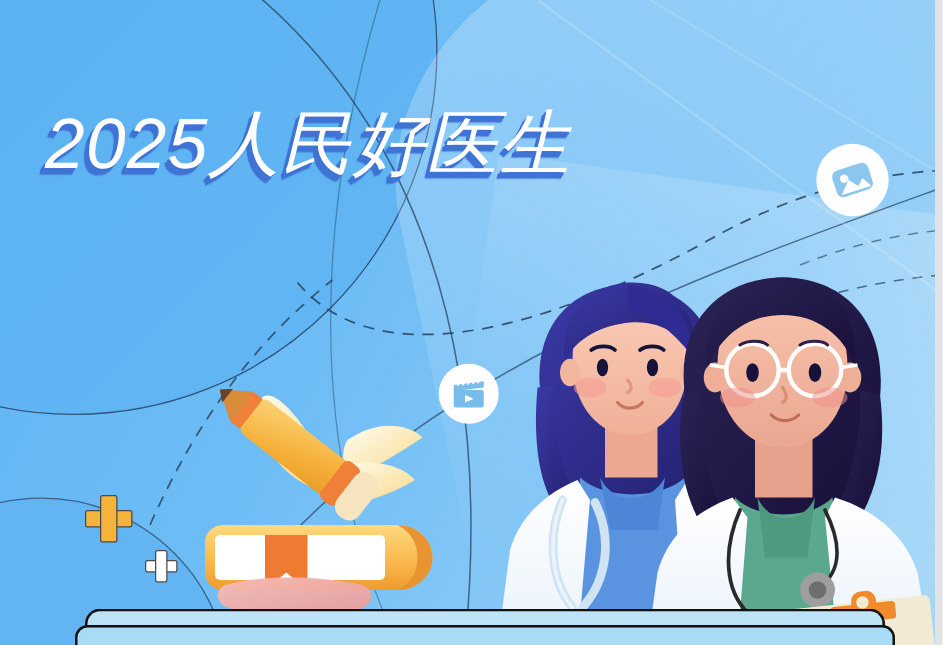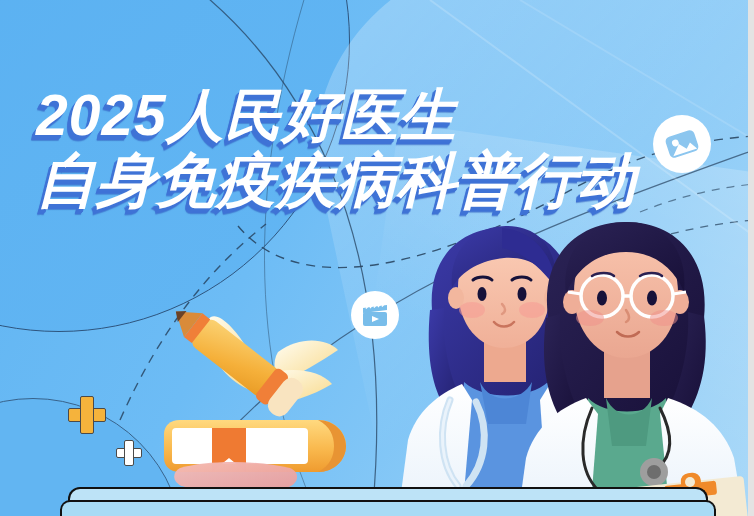--- a/index.html
+++ b/index.html
@@ -66,21 +66,21 @@
   .cross-gold{left:68px;top:396px;width:36px;height:36px;}
   .cross-white{left:116px;top:440px;width:24px;height:24px;}
 
   
   .title-block{
     position:absolute;left:36px;top:86px;
     z-index:7;
   }
   .title-line{
     font-family:"Liberation Sans","DejaVu Sans",sans-serif;
-    font-weight:bold;font-style:italic;
+    font-weight:normal;font-style:italic;
     color:#ffffff;
     letter-spacing:1px;
     white-space:nowrap;
     text-shadow:
        -2px  3px 0 #3f73d6,
        -3px  4px 0 #3f73d6,
        -4px  5px 0 #3f73d6,
        -4px  6px 1px rgba(50,95,190,.55);
     line-height:1.02;
   }
@@ -321,21 +321,20 @@
           <rect x="146" y="272" width="52" height="14" rx="3" fill="#f08a2a" transform="rotate(-6 146 272)"></rect>
           <rect x="162" y="260" width="20" height="18" rx="8" fill="#f08a2a" transform="rotate(-6 162 260)"></rect>
           <circle cx="172" cy="268" r="5" fill="#f3ead3"></circle>
         </g>
       </g>
     </svg>
   </div>
 
   <div class="title-block">
     <div class="title-line l1">2025人民好医生</div>
-    <div class="title-line l2">自身免疫疾病科普行动</div>
   </div>
 
   <div class="badge badge-photo">
     <svg width="36" height="36" viewBox="0 0 36 36">
       <g transform="rotate(-18 18 18)">
         <rect x="3" y="7" width="30" height="22" rx="5" fill="#8cc6ef"></rect>
         <circle cx="12" cy="15" r="3.4" fill="#ffffff"></circle>
         <path d="M6,27 L15,17 L21,24 L26,19 L31,27 Z" fill="#ffffff"></path>
       </g>
     </svg>

